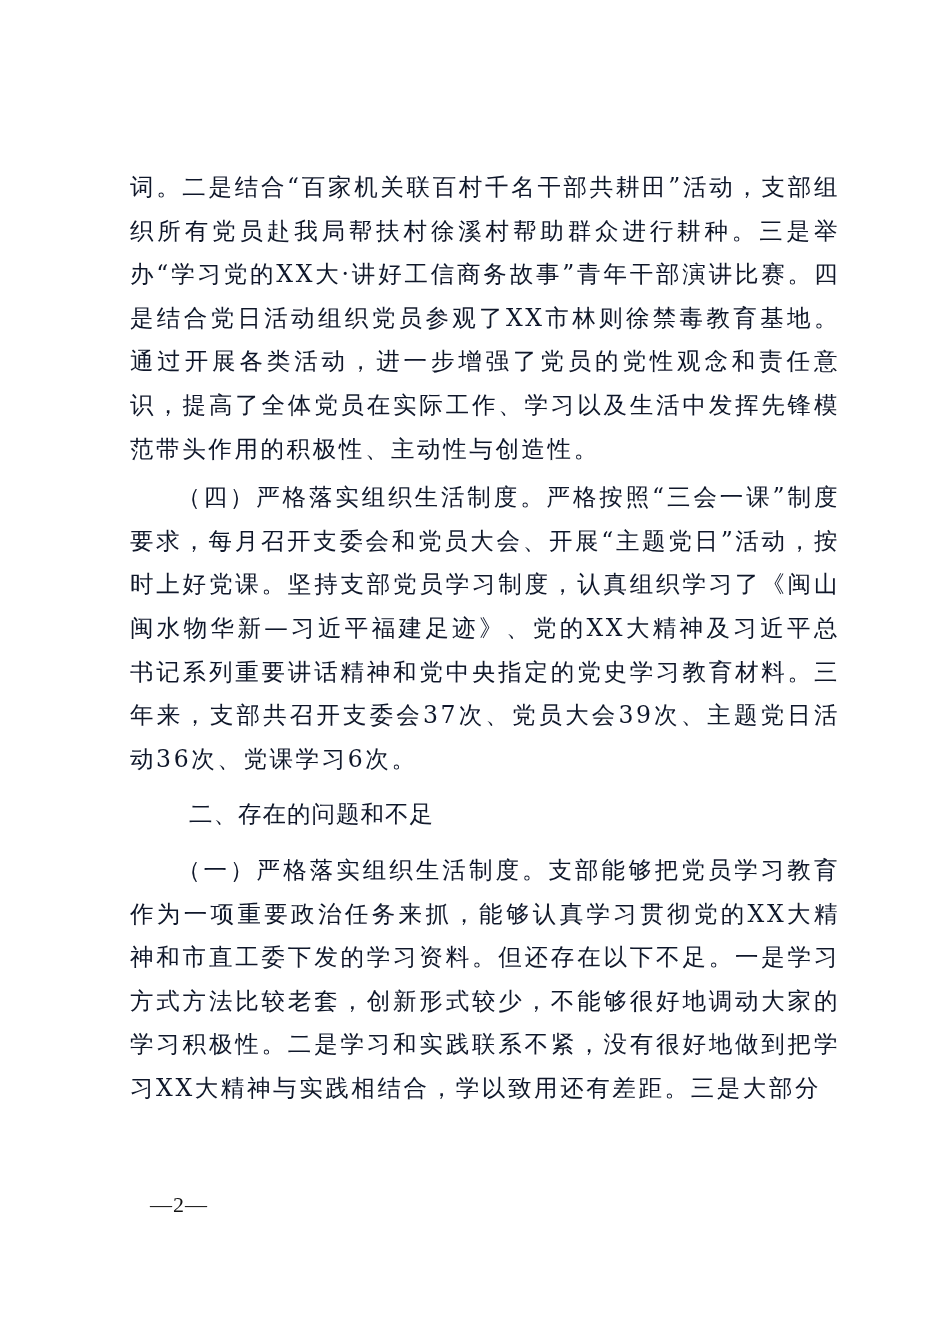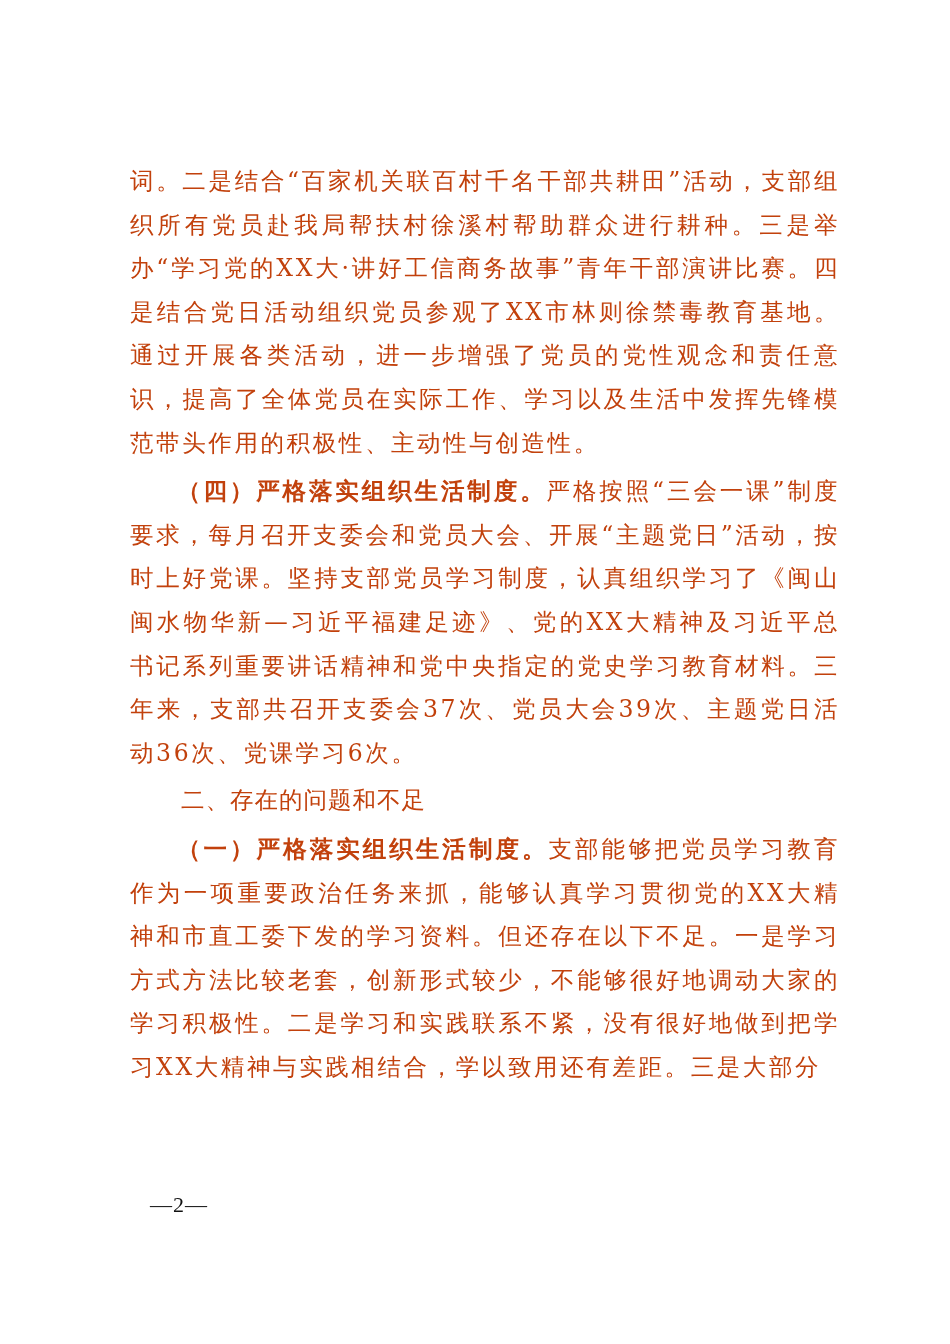--- a/index.html
+++ b/index.html
@@ -1,28 +1,28 @@
 <!DOCTYPE html>
 <html><head>
 <meta charset="utf-8">
 <style>
   html, body { margin: 0; padding: 0; background: #ffffff; }
   body { width: 950px; height: 1344px; position: relative; overflow: hidden; }
   .page {
-    position: absolute; left: 130px; top: 160px; width: 710px;
+    position: absolute; left: 130px; top: 166px; width: 710px;
     font-family: "DejaVu Serif", "Liberation Serif", serif;
-    font-size: 23.5px; color: #c2410c; line-height: 43.6px;
+    font-size: 23.5px; color: #0f172a; line-height: 43.6px;
     letter-spacing: 2.6px;
   }
   .p { margin: 0; text-align: justify; text-align-last: left; }
   .p.indent { text-indent: 47px; }
   .gap { margin-top: 5px; }
-  .bold { font-weight: bold; }
+  .bold { font-weight: normal; }
   .heading {
-    margin: 4px; text-indent: 47px;
+    margin: 12px; text-indent: 47px;
     font-family: "DejaVu Sans", "Liberation Sans", sans-serif;
     font-size: 23.5px; letter-spacing: 1px;
   }
   .footer {
     position: absolute; left: 150px; top: 1192px;
     font-family: "Liberation Serif", "DejaVu Serif", serif;
     font-size: 22px; color: #111111; letter-spacing: 1px;
   }
 </style>
 </head>

